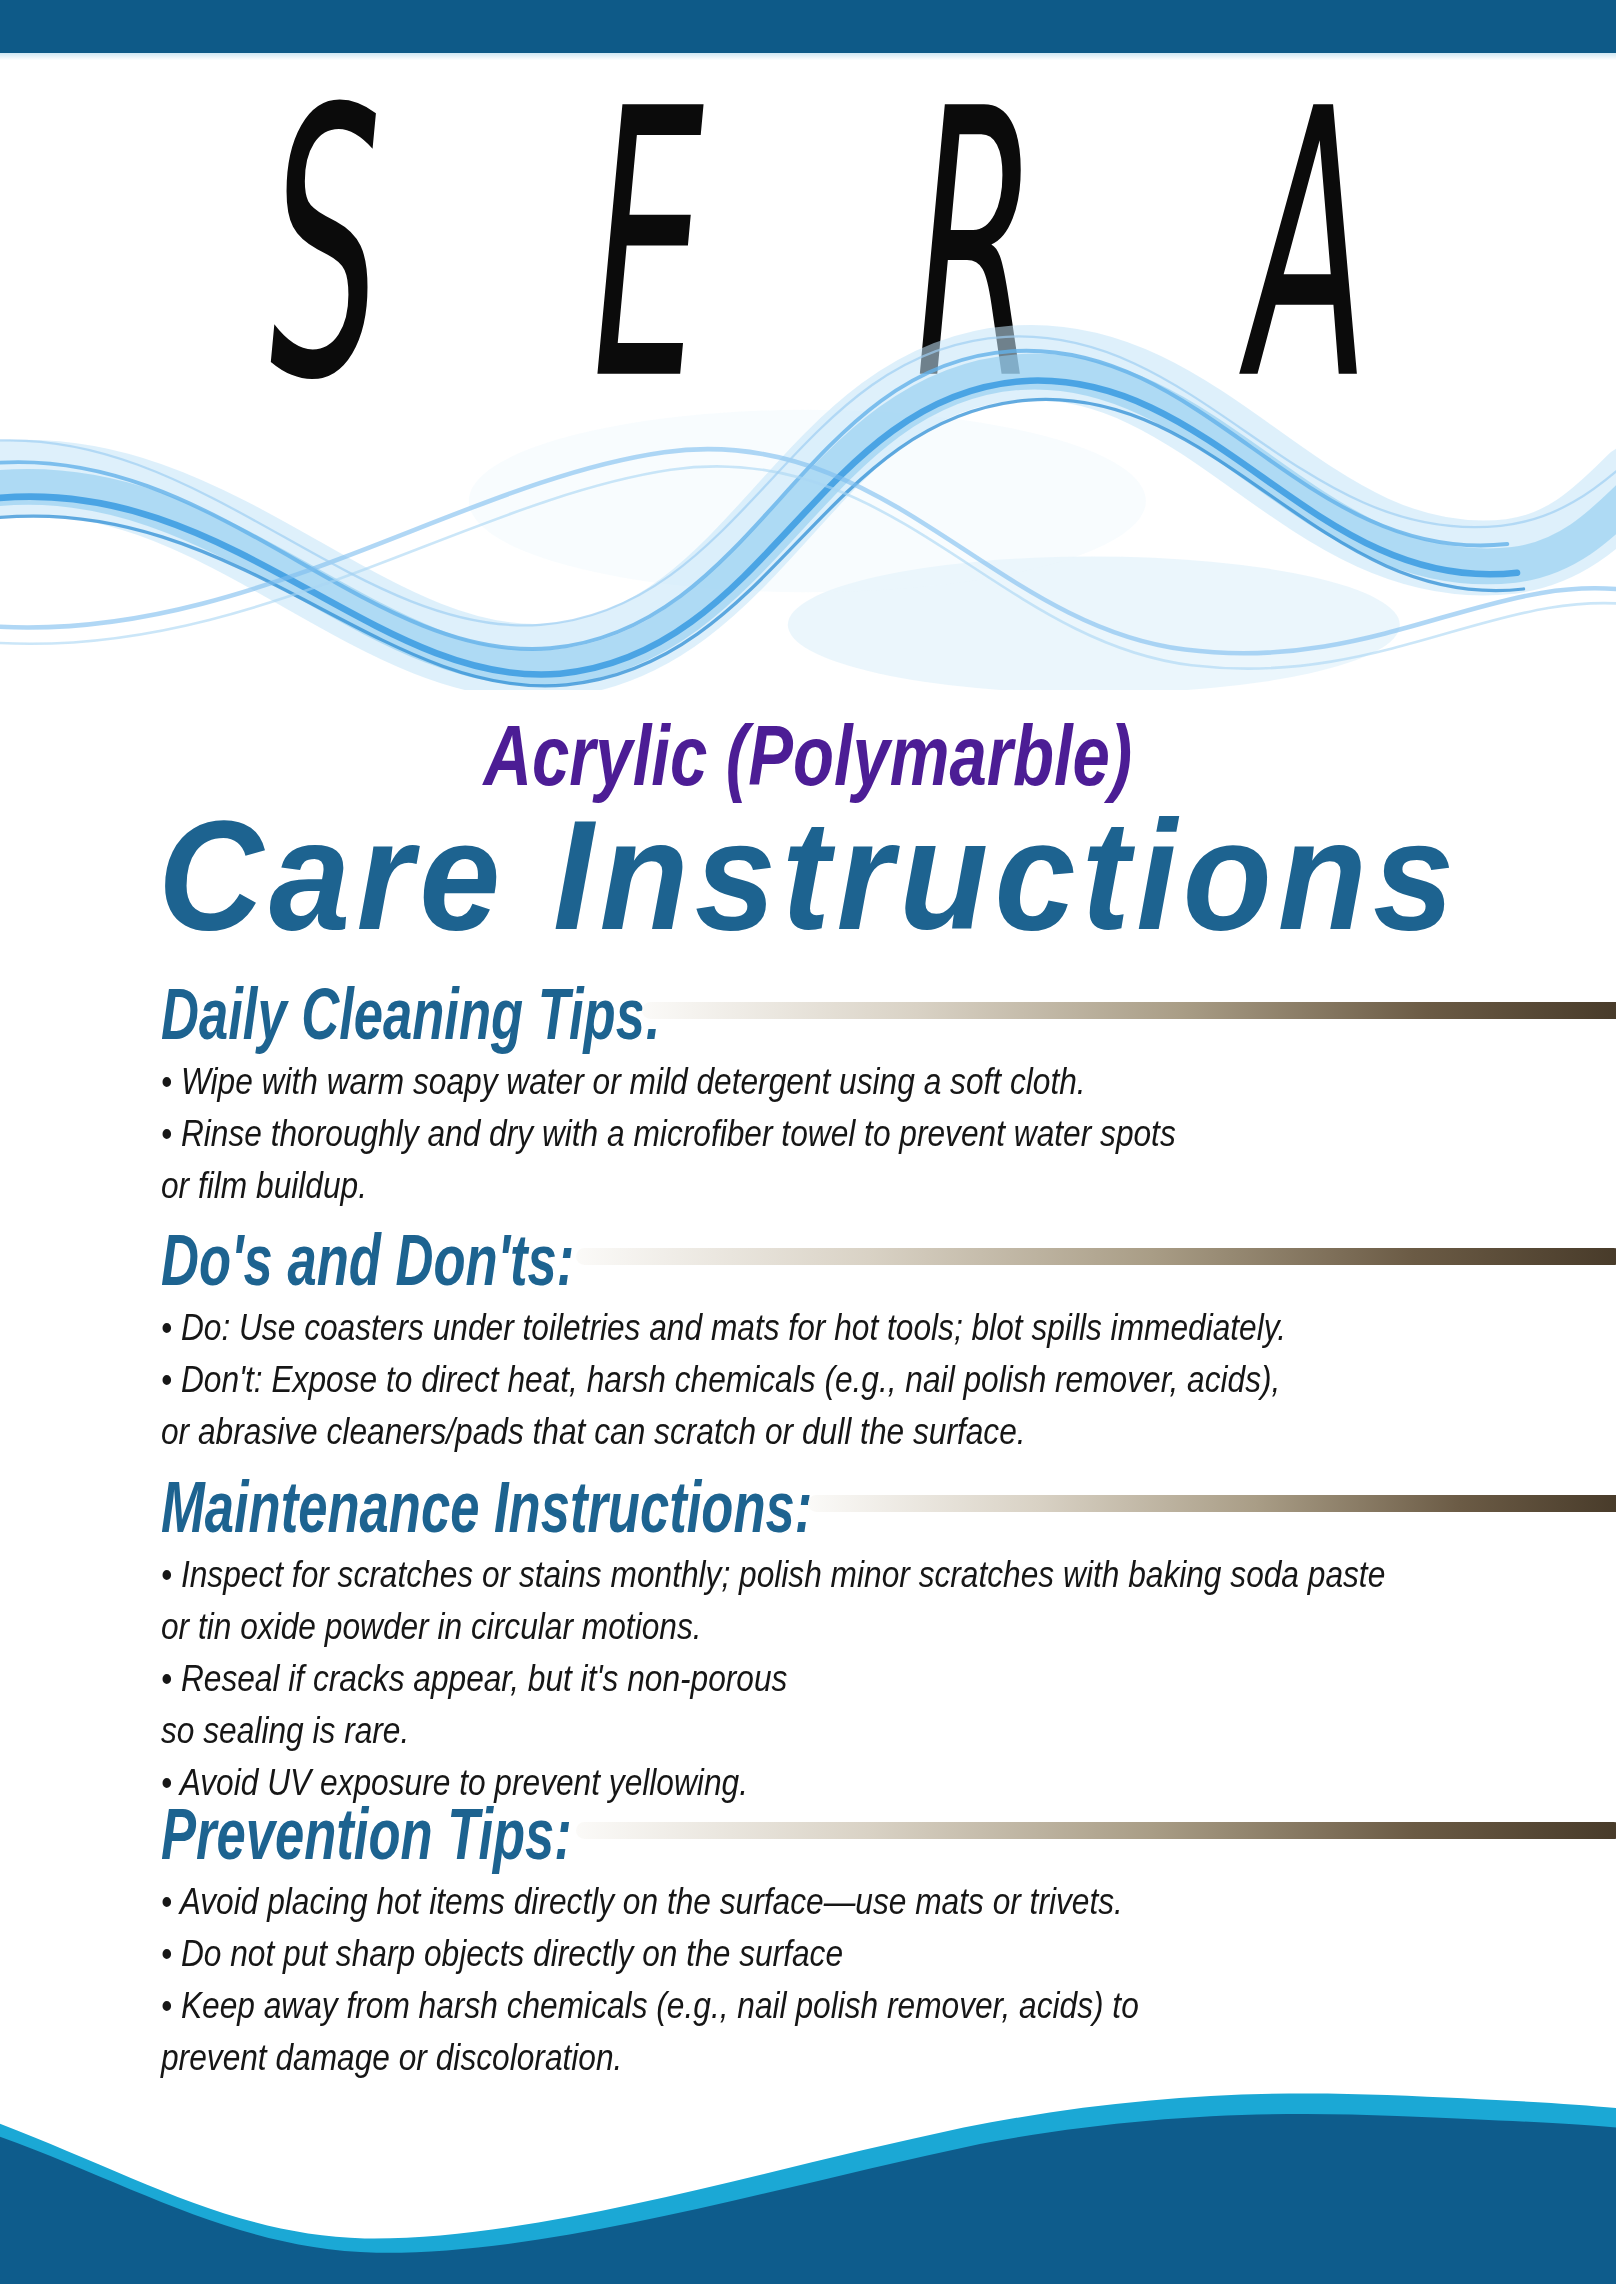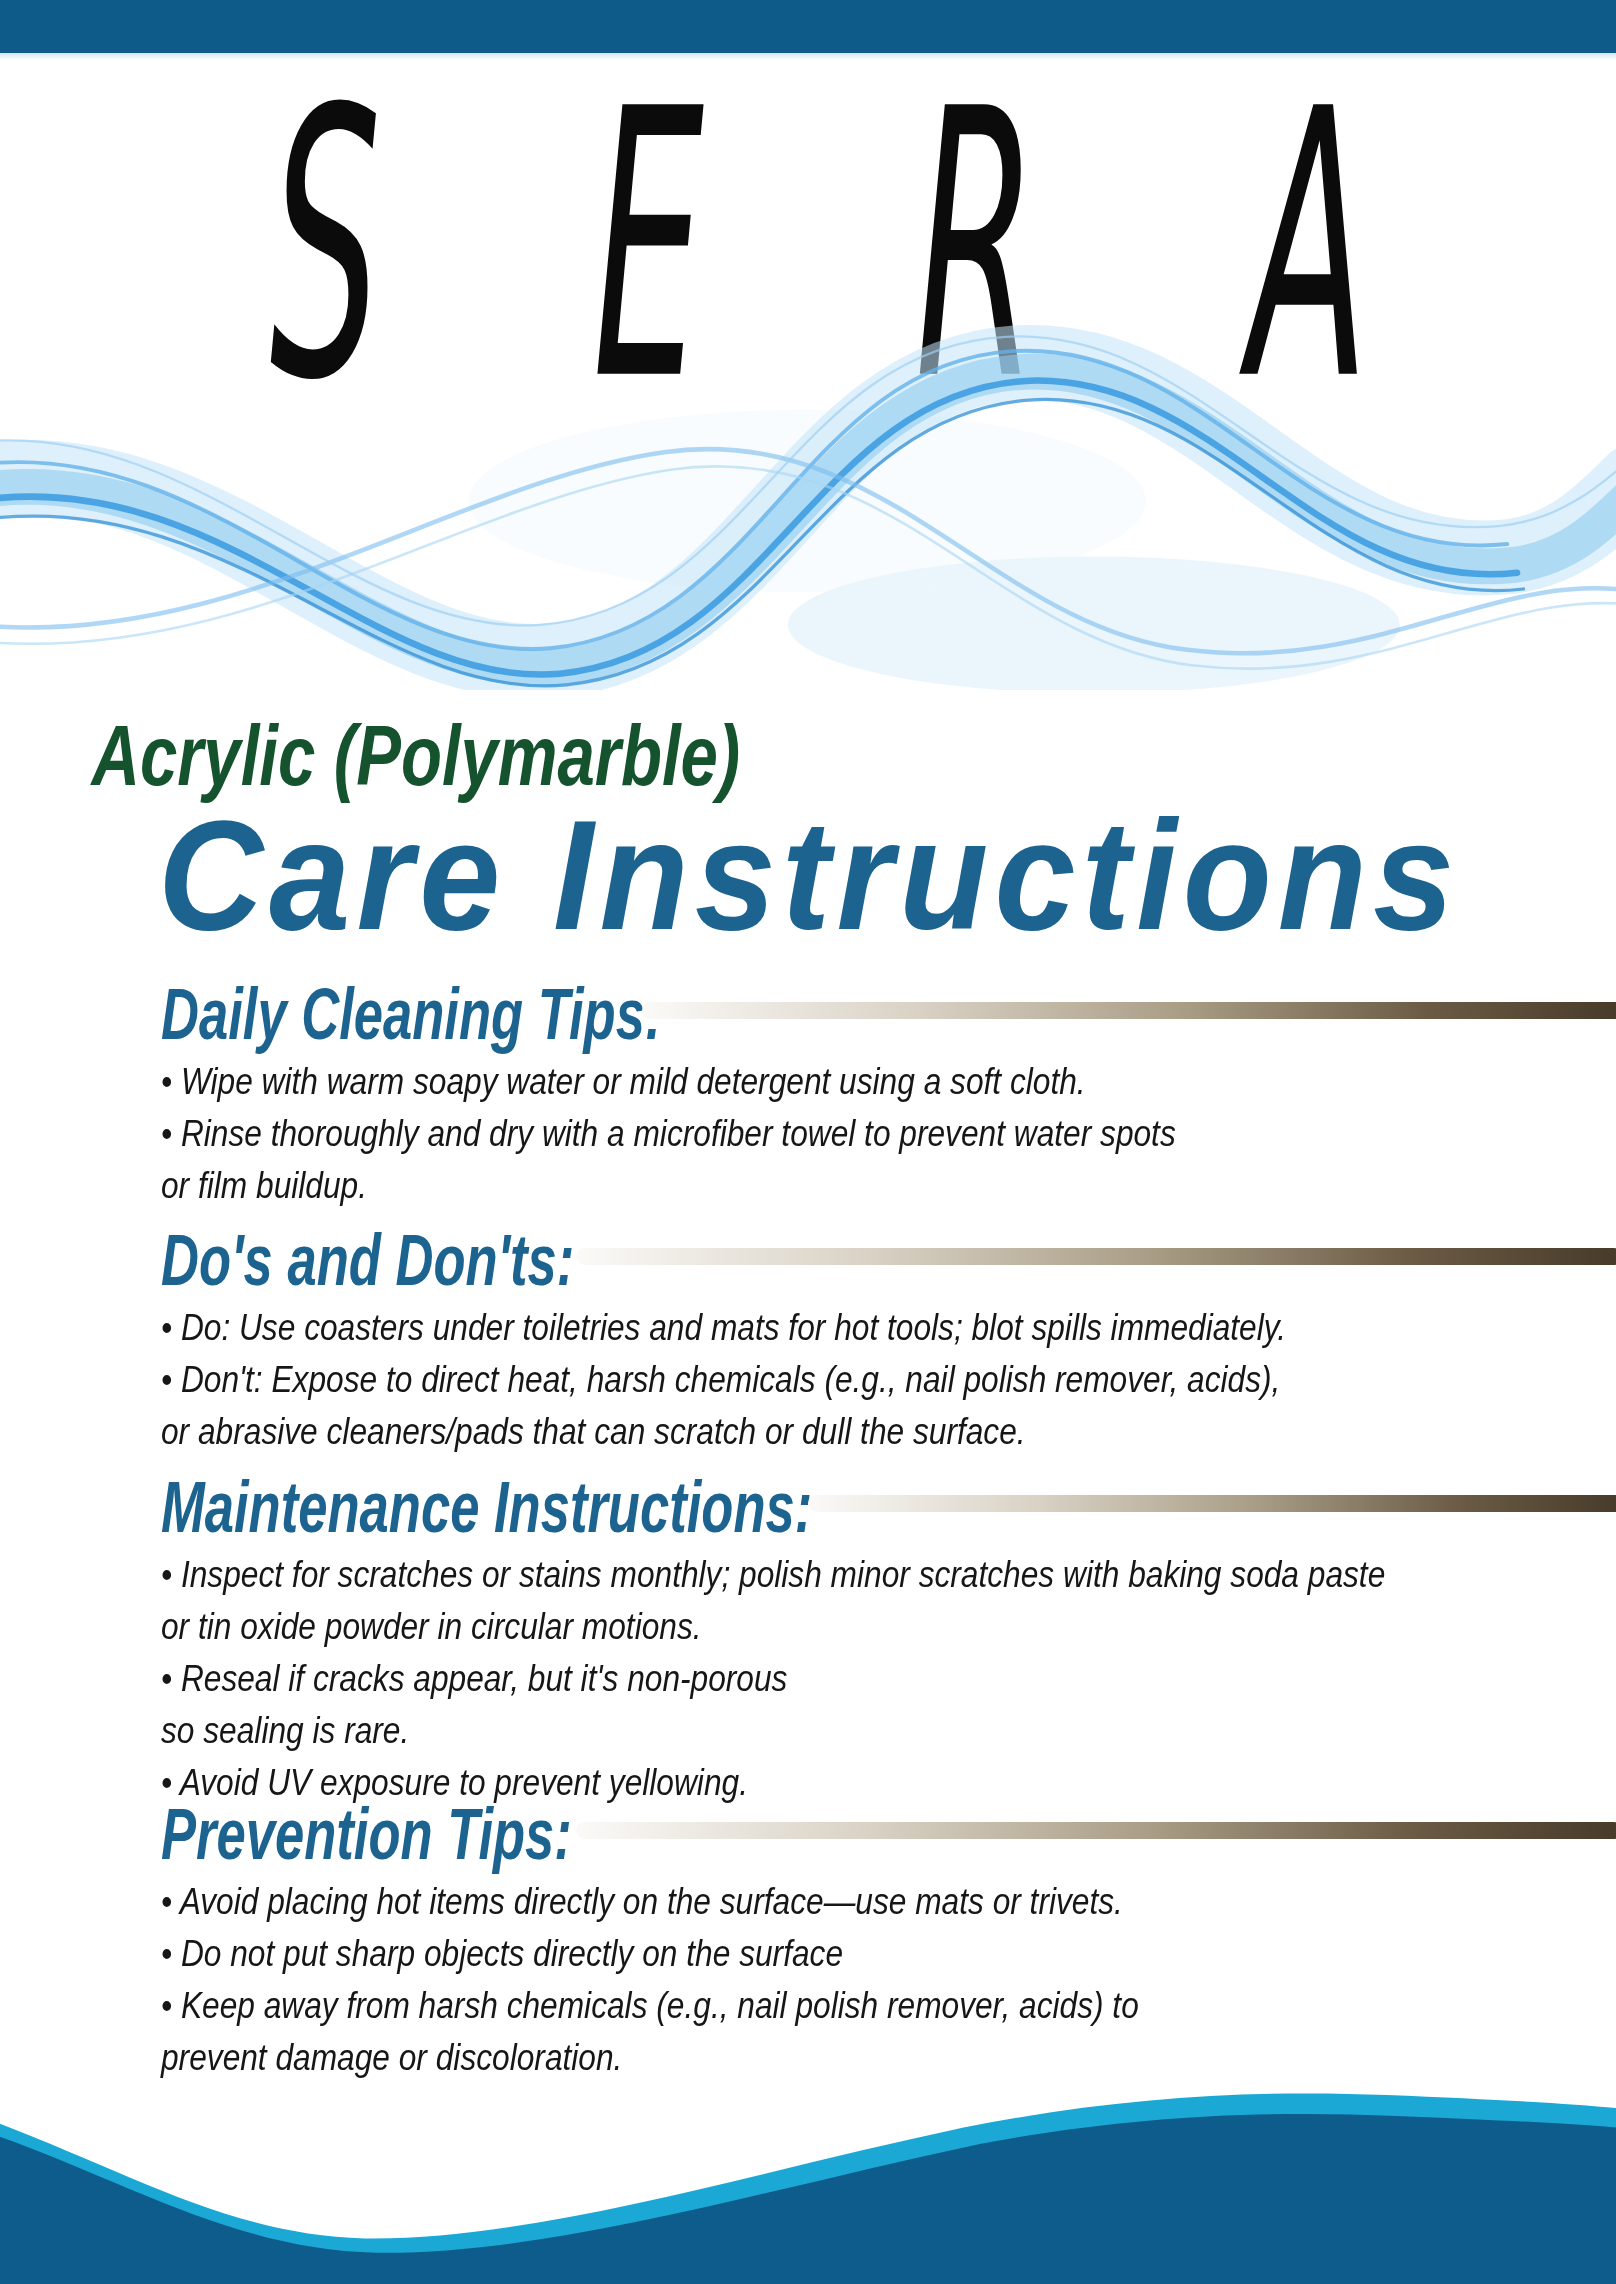--- a/index.html
+++ b/index.html
@@ -29,22 +29,22 @@
     white-space:nowrap;
   }
   .brand > span{display:inline-block;transform:scaleY(2.1);transform-origin:top center;}
   .hero-wave{position:absolute;left:0;top:286px;width:1616px;height:404px;}
   .subtitle{
     position:absolute;left:1014px;top:646px;
     font-size:56px;font-weight:400;color:#2e8fa6;letter-spacing:0.7px;
     white-space:nowrap;
   }
   .product{
-    position:absolute;left:0;top:706px;width:1616px;text-align:left;
-    font-size:86px;font-weight:700;color:#14532d;white-space:nowrap;
+    position:absolute;left:0;top:706px;width:1616px;text-align:center;
+    font-size:86px;font-weight:700;color:#4c1d95;white-space:nowrap;
   }
   .product > span{display:inline-block;transform:scaleX(0.78);transform-origin:center;}
   .page-title{
     position:absolute;left:158px;top:798px;
     font-size:155px;font-weight:700;color:#1d6390;
     letter-spacing:6.5px;line-height:1;white-space:nowrap;
     transform:scaleX(0.94);transform-origin:left top;
   }
   
   .section{position:absolute;left:161px;width:1302px;}

